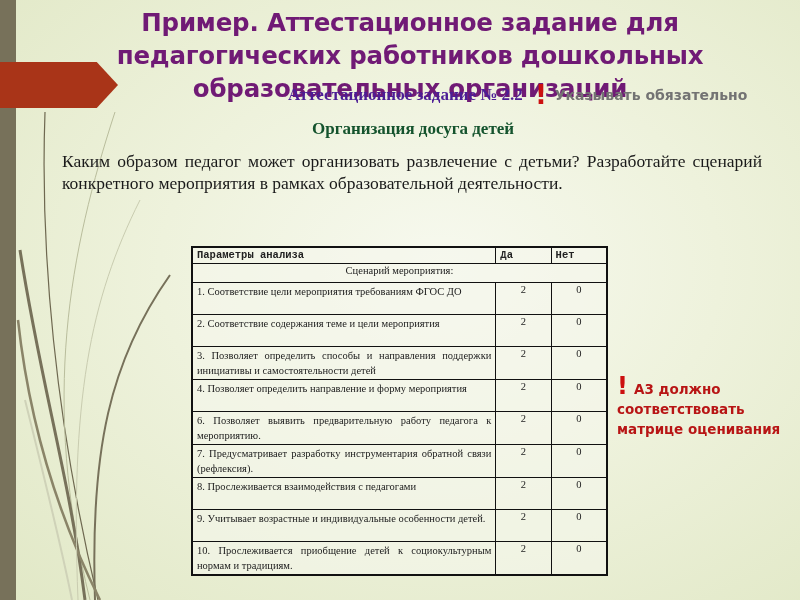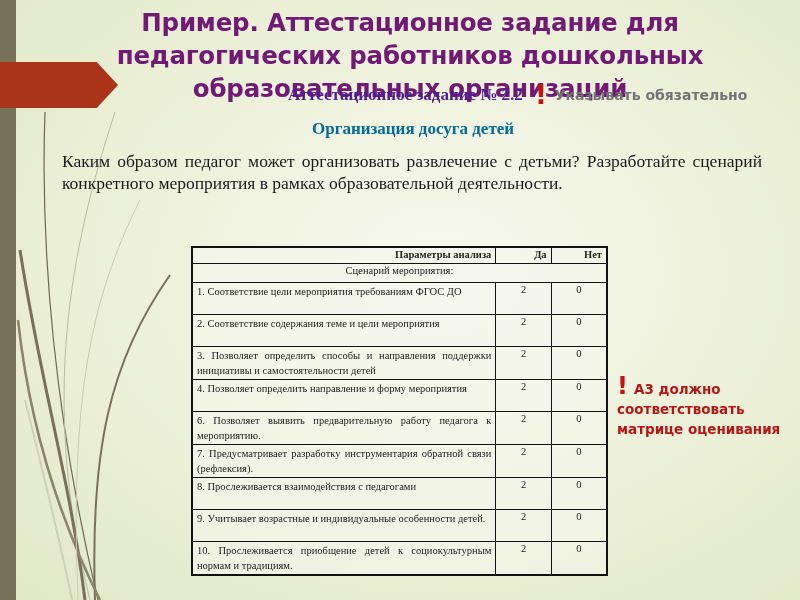--- a/index.html
+++ b/index.html
@@ -33,39 +33,39 @@
   }
   .excl {
     color: #cc1010; font-family: "DejaVu Sans", sans-serif; font-weight: bold; font-size: 26px;
     line-height: 26px; margin-left: 4px;
   }
   .mandatory {
     color: #737373; font-family: "DejaVu Sans", sans-serif; font-weight: bold; font-size: 14px;
   }
   .subject {
     position: absolute; left: 312px; top: 119px;
-    font-family: "Liberation Serif", serif; font-weight: bold; font-size: 17px; color: #0369a1;
+    font-family: "Liberation Serif", serif; font-weight: bold; font-size: 17px; color: #14532d;
   }
   .para {
     position: absolute; left: 62px; top: 150px; width: 700px;
     font-family: "Liberation Serif", serif; font-size: 17.5px; line-height: 22px; color: #1a1a1a;
     text-align: justify;
   }
   .para p { margin: 0; }
   .para .italic { font-style: italic; }
   table.matrix {
     position: absolute; left: 191px; top: 246px; width: 417px;
     border-collapse: collapse; border: 2px solid #111;
     font-family: "Liberation Serif", serif; font-size: 10.5px; color: #222;
     background: rgba(245,247,236,0.6);
   }
   table.matrix th, table.matrix td {
     border: 1.5px solid #111; padding: 1px 4px; vertical-align: top;
   }
-  table.matrix th { font-weight: bold; text-align: right; height: 13px; }
+  table.matrix th { font-weight: bold; text-align: left; height: 13px; font-family: Liberation Mono, monospace; }
   table.matrix td.crit { width: 299px; text-align: justify; line-height: 15px; margin-left: 36px; }
   table.matrix td.num { text-align: center; width: 47px; }
   table.matrix td.section { text-align: center; height: 16px; }
   table.matrix tr.row td { height: 29px; }
   .note {
     position: absolute; left: 617px; top: 376px; width: 180px;
     color: #b81515; font-family: "DejaVu Sans", sans-serif; font-weight: bold;
     font-size: 13.5px; line-height: 20px;
   }
   .note .excl2 { font-size: 24px; color: #cc1010; margin-right: 6px; }

